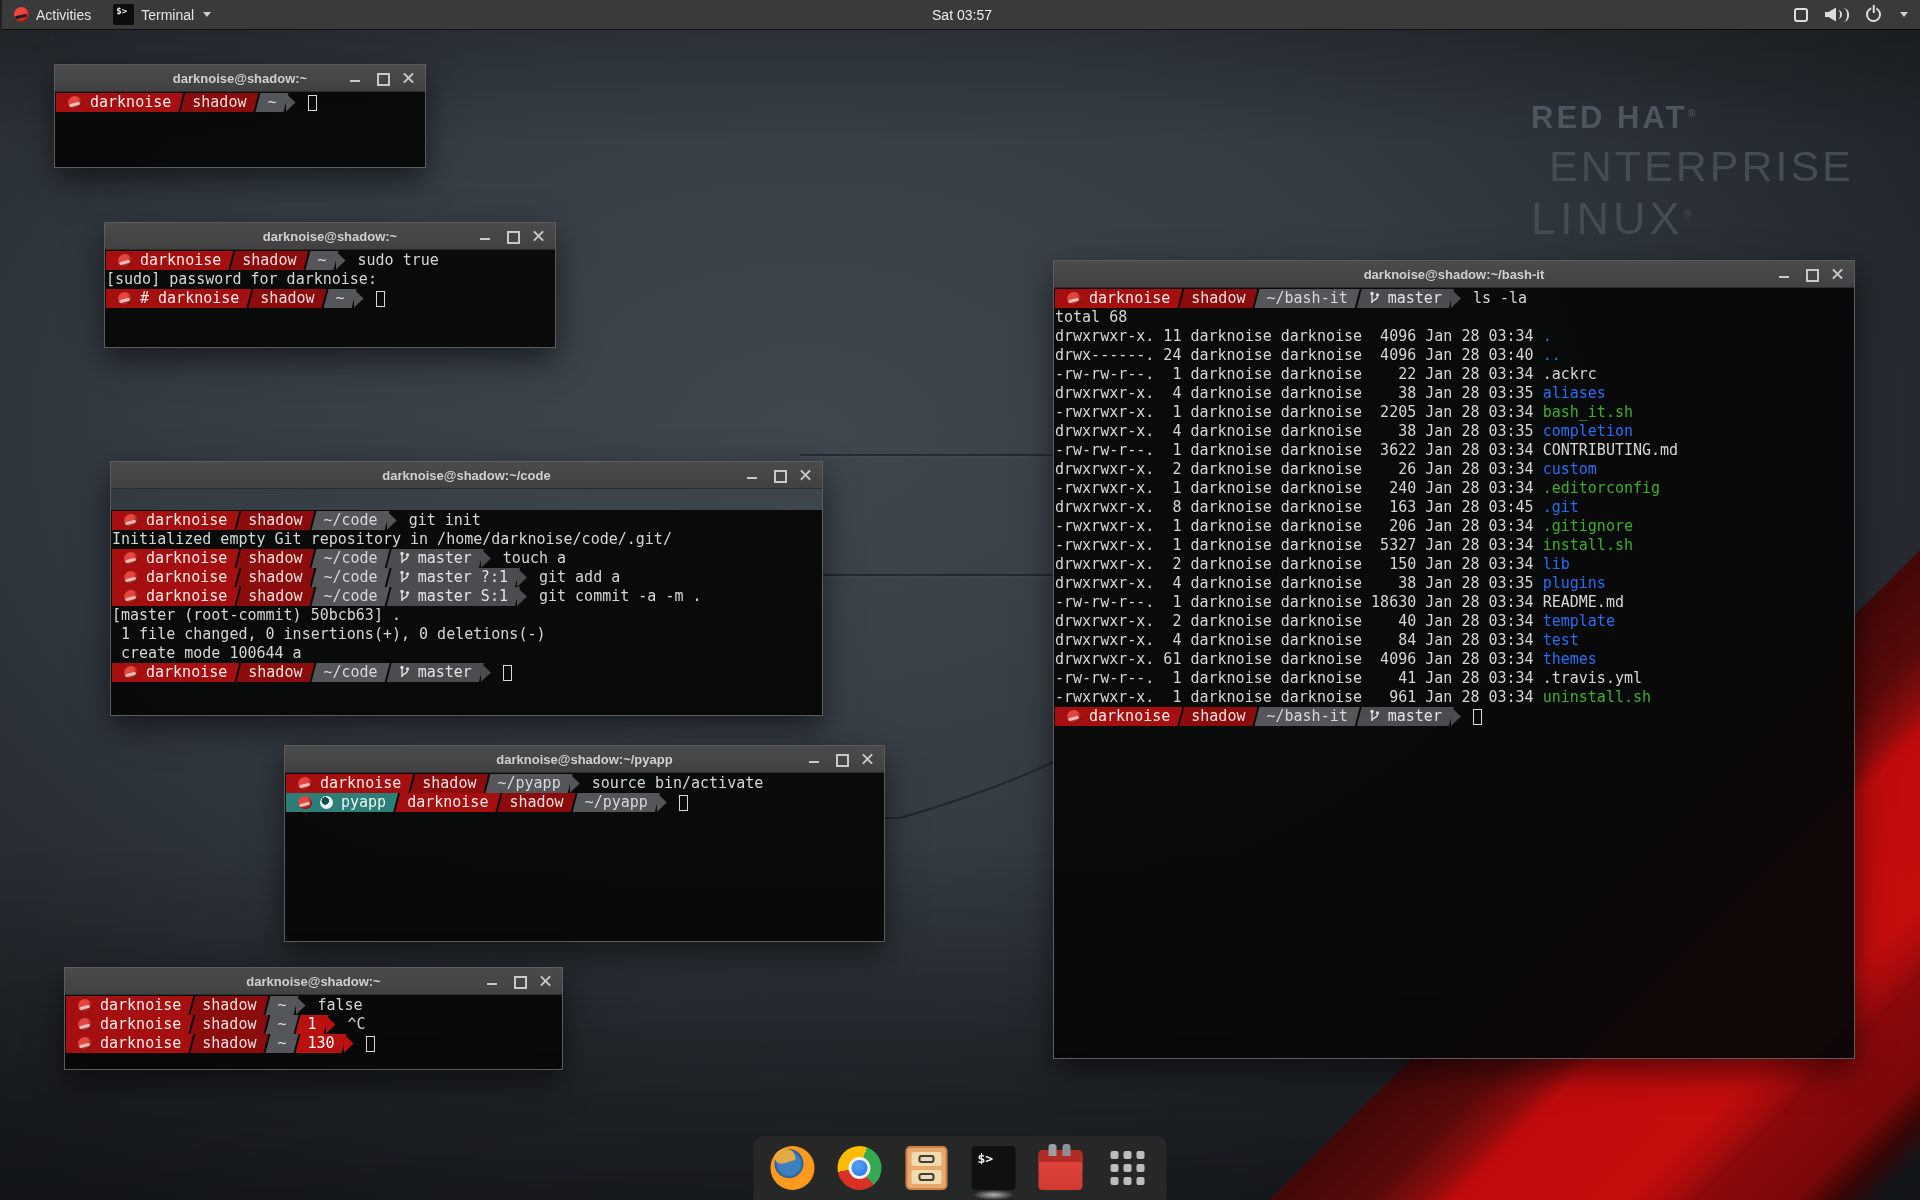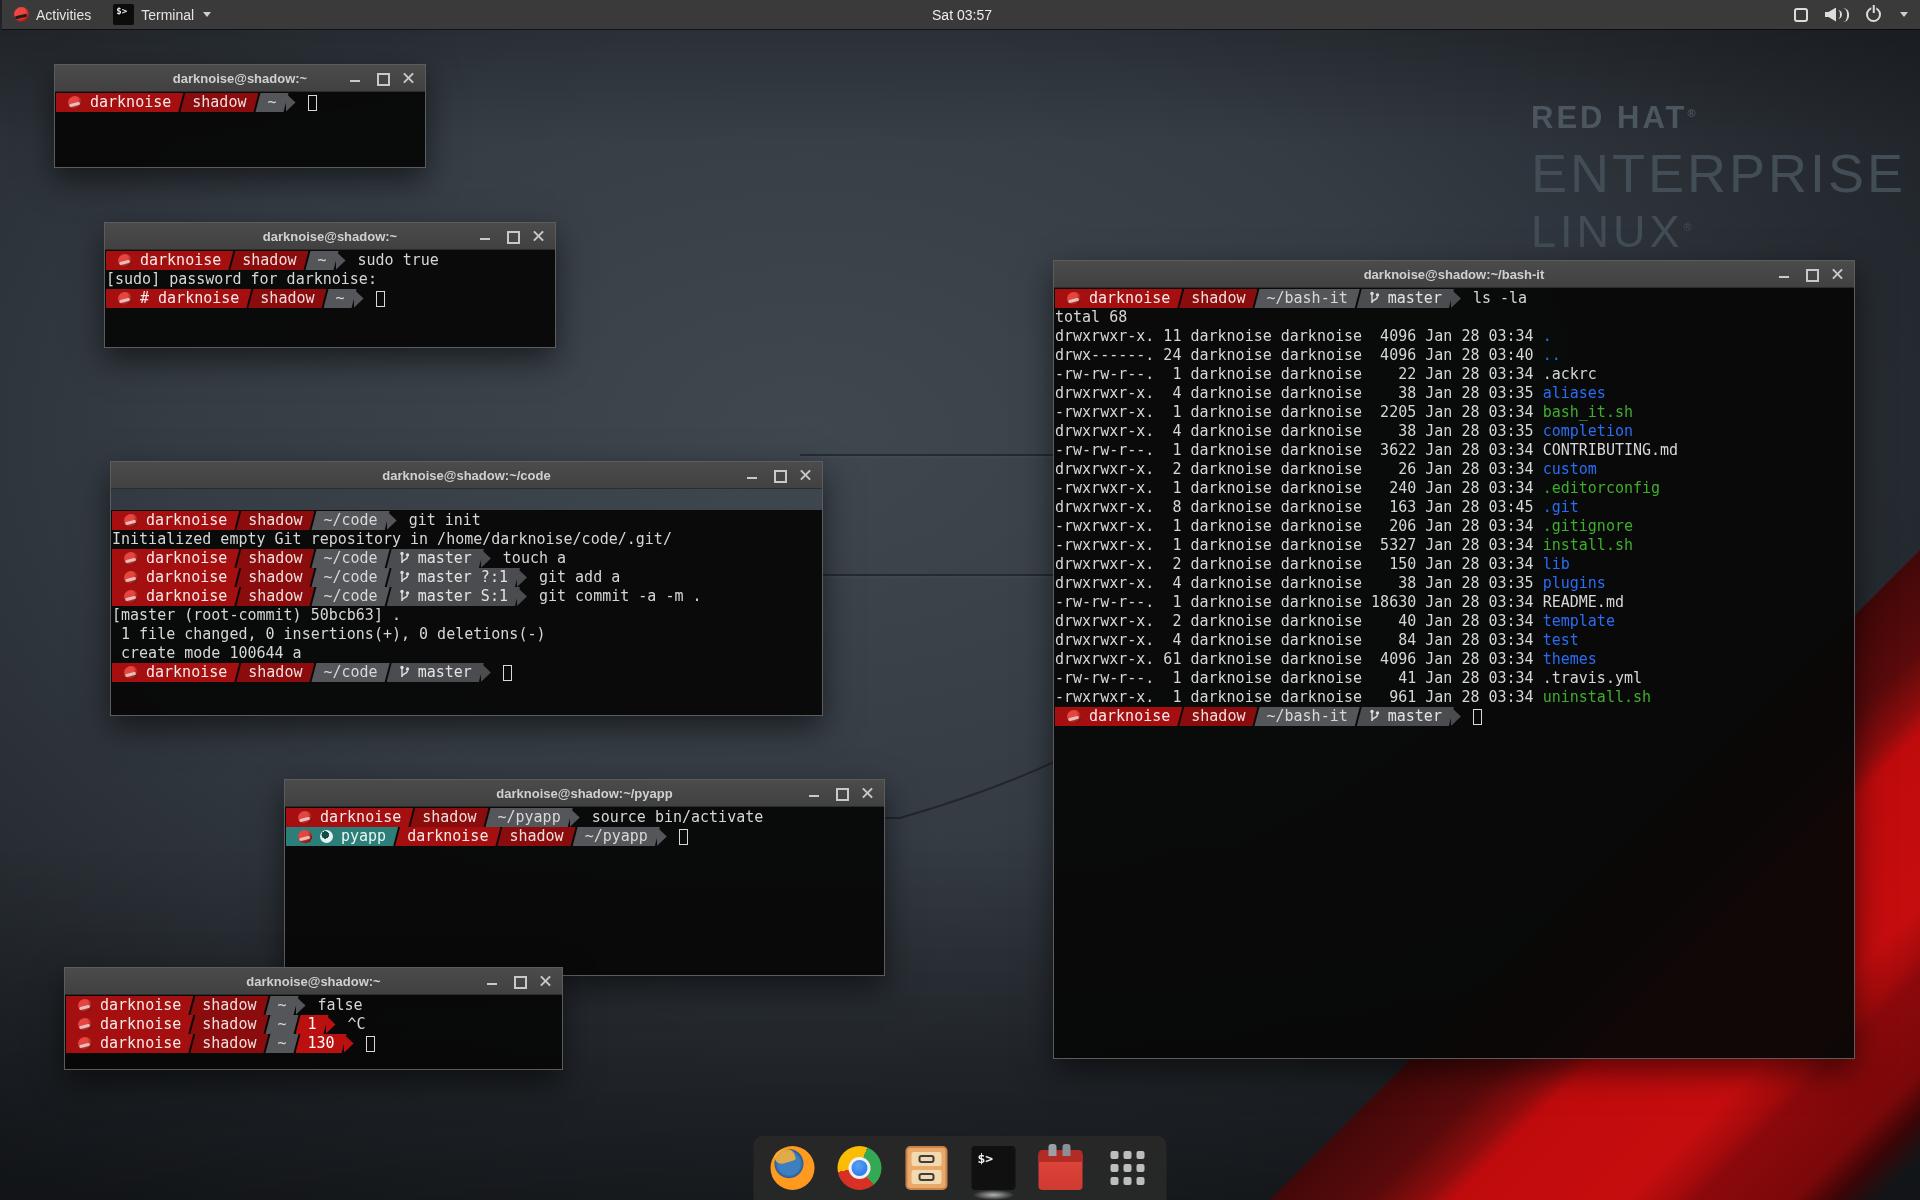--- a/index.html
+++ b/index.html
@@ -19,21 +19,21 @@
     background: linear-gradient(180deg,
       #420809 0px,  #5a0a0b 70px, #8f0c0d 110px,
       #c00b0d 130px, #c60d0e 250px, #a50b0c 285px,
       #8c090b 300px, #7a080a 370px, #3a0506 400px,
       rgba(25,4,5,0) 430px);
   }
 
   
   .branding { position:absolute; left:1531px; top:100px; color:#49535c; pointer-events:none; }
   .brand-row1 { font-size:31px; font-weight:bold; letter-spacing:3px; color:#4c565f; }
-  .brand-row2 { font-size:54px; letter-spacing:3px; margin-top:6px; color:#434d56; }
+  .brand-row2 { font-size:43px; letter-spacing:3px; margin-top:6px; color:#434d56;margin-left:18px; }
   .brand-row3 { font-size:45px; letter-spacing:4px; margin-top:2px; color:#434d56; }
   .reg { font-size:11px; vertical-align:super; }
 
   
   .top-bar { position:absolute; left:2px; top:0; width:1920px; height:29px; background:#3a3a3a;
     display:flex; align-items:center; color:#e4e4e4; font-size:14px; z-index:50;
     box-shadow:0 1px 0 rgba(0,0,0,.6); }
   .tb-left { display:flex; align-items:center; height:100%; }
   .activities { display:flex; align-items:center; gap:7px; padding:0 12px; height:100%; }
   .rh-logo { width:15px; height:15px; border-radius:50%;
@@ -261,21 +261,21 @@
           <div class="term-line"><span class="prompt-row"><span class="pseg user first"><span class="hat-ico"></span><span class="ptext">darknoise</span></span><span class="pseg host"><span class="ptext">shadow</span></span><span class="pseg path"><span class="ptext">~/code</span></span><span class="pseg git"><svg width="11" height="15" class="branch-ico">
                   <g stroke="#dcdcdc" stroke-width="1.4" fill="none">
                     <path d="M3 3 V12"></path>
                     <path d="M8.5 5.5 C8.5 9.5 3 8 3 11.5"></path>
                   </g>
                   <circle cx="3" cy="2.5" r="1.7" fill="#dcdcdc"></circle>
                   <circle cx="8.5" cy="4" r="1.7" fill="#dcdcdc"></circle>
                 </svg><span class="ptext">master</span></span><span class="parrow arrow-git"></span></span><span class="cursor"></span></div>
         </div>
       </div>
-      <div class="xwin" style="left: 284px; top: 779px; width: 601px; height: 197px; justify-content: center;">
+      <div class="xwin" style="left: 284px; top: 745px; width: 601px; height: 197px; justify-content: center;">
         <div class="titlebar">
           <span class="wtitle">darknoise@shadow:~/pyapp</span>
           <div class="tb-btns">
             <span class="tb-btn minb"></span>
             <span class="tb-btn maxb"></span>
             <span class="tb-btn closeb"></span>
           </div>
         </div>
         <div class="term-body">
           <div class="term-line"><span class="prompt-row"><span class="pseg user first"><span class="hat-ico"></span><span class="ptext">darknoise</span></span><span class="pseg host"><span class="ptext">shadow</span></span><span class="pseg path"><span class="ptext">~/pyapp</span></span><span class="parrow arrow-path"></span></span><span class="cmd">source bin/activate</span></div>

